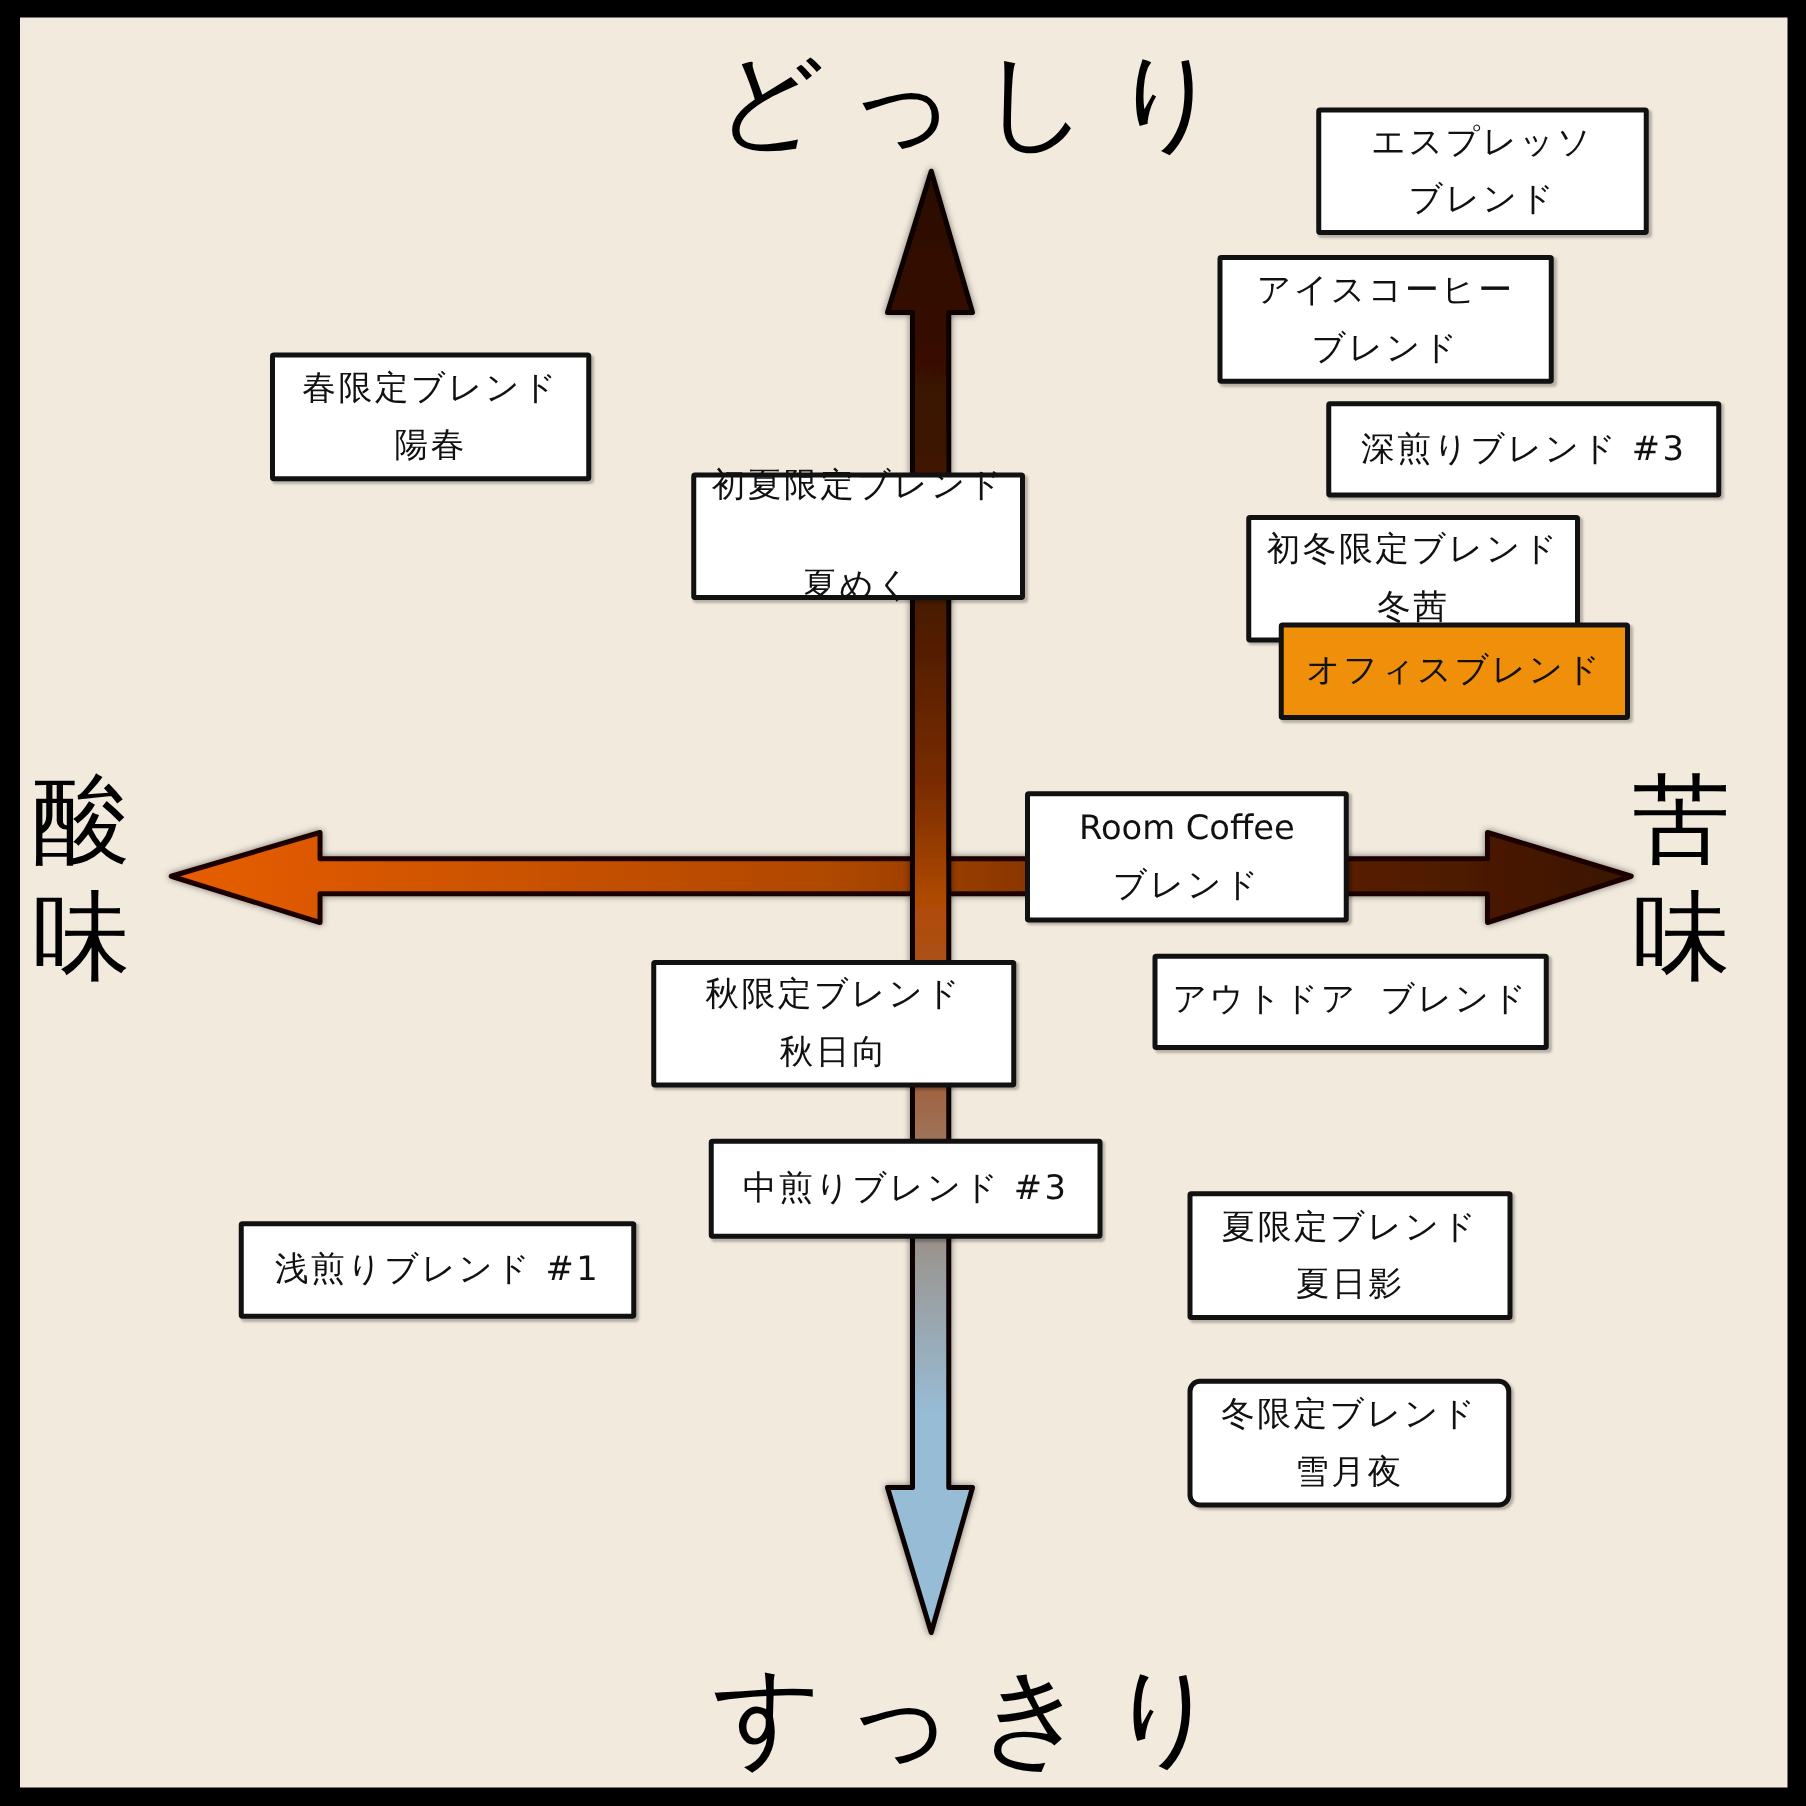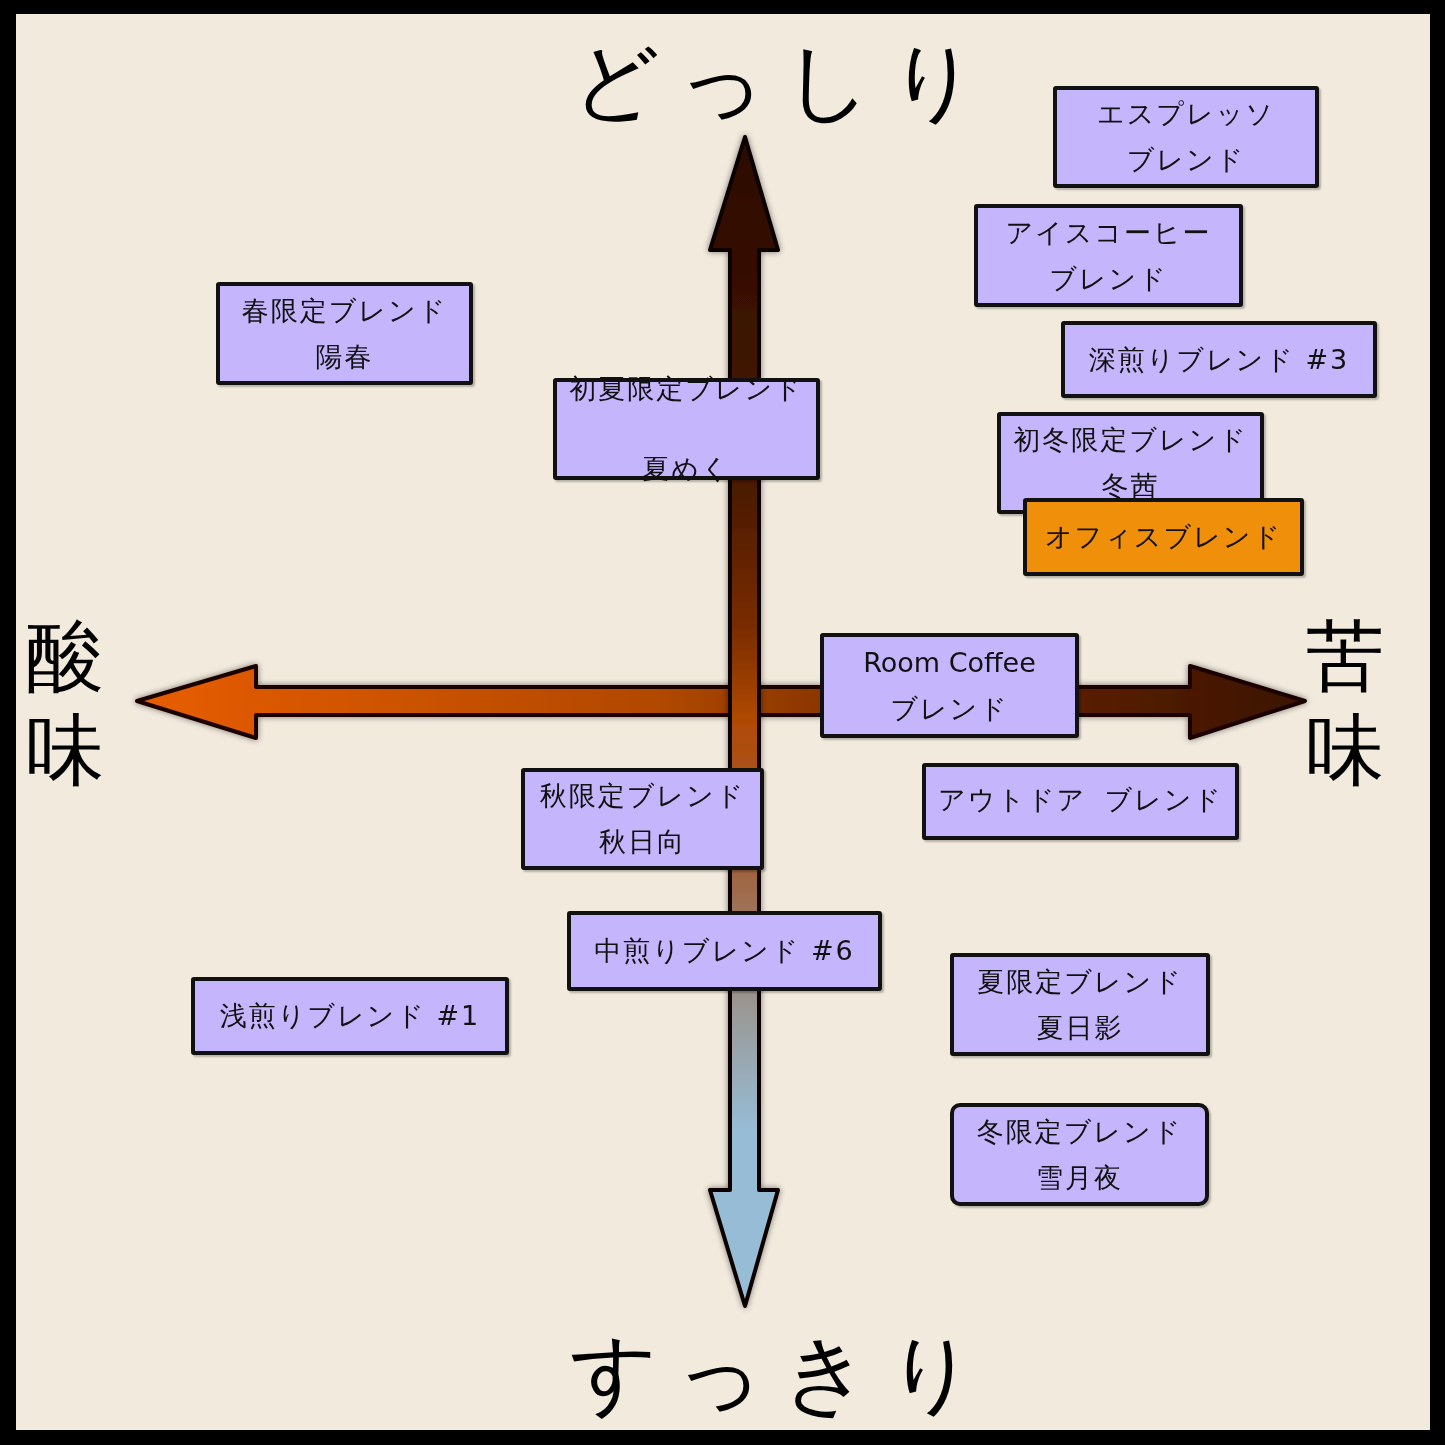--- a/index.html
+++ b/index.html
@@ -17,21 +17,21 @@
       font-family: "DejaVu Sans", sans-serif; line-height: 1;
     }
     .axis-top { left: 572px; top: 38px; font-size: 86px; letter-spacing: 18px; }
     .axis-bottom { left: 570px; top: 1330px; font-size: 86px; letter-spacing: 18px; }
     .axis-left { left: 26px; top: 610px; font-size: 78px; width: 90px; line-height: 1.2; word-break: break-all; }
     .axis-right { left: 1306px; top: 610px; font-size: 78px; width: 90px; line-height: 1.2; word-break: break-all; }
     svg.arrows { position: absolute; left: 0; top: 0; width: 1445px; height: 1445px; }
     .box {
       position: absolute; box-sizing: border-box;
       border: 4px solid #111; border-radius: 3px;
-      background: #c4b5fd; color: #111;
+      background: #ffffff; color: #111;
       display: flex; flex-direction: column; align-items: center; justify-content: center;
       font-size: 27px; line-height: 46px; text-align: center; letter-spacing: 2px;
       box-shadow: 2px 2px 2px rgba(0,0,0,0.25);
       cursor: pointer;
     }
     .box.highlight { background: #f0900a; }
     .box span { white-space: nowrap; }
   </style>
 </head>
 <body>
@@ -105,26 +105,26 @@
   <span>初夏限定ブレンド</span>
   <span>夏めく</span>
 </div>
 <div class="box" style="left:820px;top:633px;width:259px;height:105px;">
   <span style="letter-spacing:0;">Room Coffee</span>
   <span>ブレンド</span>
 </div>
 <div class="box" style="left:922px;top:763px;width:317px;height:77px;font-family:Liberation Mono, monospace;">
   <span>アウトドア ブレンド</span>
 </div>
-<div class="box" style="left:521px;top:768px;width:243px;height:102px;">
+<div class="box" style="left:521px;top:768px;width:292px;height:102px;">
   <span>秋限定ブレンド</span>
   <span>秋日向</span>
 </div>
 <div class="box" style="left:567px;top:911px;width:315px;height:80px;">
-  <span>中煎りブレンド #6</span>
+  <span>中煎りブレンド #3</span>
 </div>
 <div class="box" style="left:191px;top:977px;width:318px;height:78px;">
   <span>浅煎りブレンド #1</span>
 </div>
 <div class="box" style="left:950px;top:953px;width:260px;height:103px;">
   <span>夏限定ブレンド</span>
   <span>夏日影</span>
 </div>
 <div class="box" style="left:950px;top:1103px;width:259px;height:103px;border-radius:10px;">
   <span>冬限定ブレンド</span>

